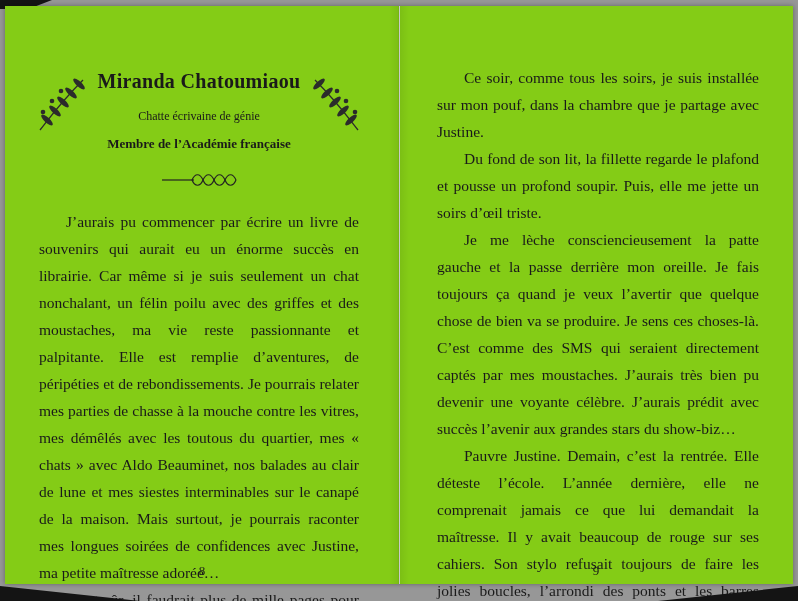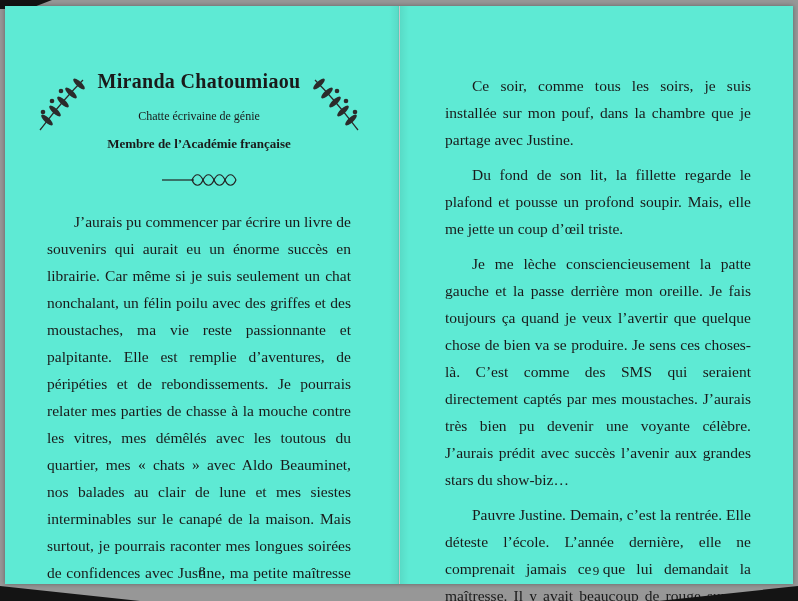--- a/index.html
+++ b/index.html
@@ -9,21 +9,21 @@
     font-family: "Liberation Serif", "DejaVu Serif", serif;
     color: #1a1a1a;
   }
   .photo { position: relative; width: 798px; height: 601px; background: #979797; }
   .corner { position: absolute; background: #141414; }
   .corner-tl { left: 0; top: 0; width: 52px; height: 9px; clip-path: polygon(0 0, 100% 0, 55% 100%, 0 100%); }
   .corner-bl { left: 0; bottom: 0; width: 140px; height: 15px; clip-path: polygon(0 0, 100% 100%, 0 100%); }
   .corner-br { right: 0; bottom: 0; width: 140px; height: 15px; clip-path: polygon(100% 0, 100% 100%, 0 100%); }
   .spread {
     position: absolute; left: 5px; top: 6px; width: 788px; height: 578px;
-    background: #5eead4; display: flex;
+    background: #84cc16; display: flex;
     box-shadow: 0 0 5px rgba(0,0,0,.35);
   }
   .gutter {
     position: absolute; left: 50%; top: 0; bottom: 0; width: 20px;
     transform: translateX(-50%);
     background: linear-gradient(to right, rgba(0,0,0,0), rgba(0,0,0,.06) 42%, rgba(0,0,0,.14) 50%, rgba(0,0,0,.06) 58%, rgba(0,0,0,0));
     pointer-events: none;
   }
   .gutter::after { content:""; position:absolute; left:50%; top:0; bottom:0; width:1px; background:#c9c9c9; }
   .page { position: relative; width: 394px; height: 100%; }
@@ -32,21 +32,21 @@
   .chapter-subtitle { font-size: 12px; margin: 16px 0 12px 0; }
   .chapter-affiliation { font-weight: bold; font-size: 13px; margin: 0 0 20px 0; }
   .branch { position: absolute; top: 0; width: 56px; height: 64px; display: block; }
   .branch svg { width: 100%; height: 100%; display: block; }
   .branch-left { left: -4px; }
   .branch-right { right: -4px; transform: scaleX(-1); }
   .ornament { height: 16px; line-height: 0; }
   .page-left .body { padding: 0 40px 0 34px; }
   .page-right .body { padding: 58px 34px 0 38px; }
   .body p {
-    font-size: 15.5px; line-height: 27px; margin: 8px;
+    font-size: 15.5px; line-height: 27px; margin: 0;
     text-align: justify; text-indent: 27px;
     hyphens: auto; -webkit-hyphens: auto;
   }
   .page-number {
     position: absolute; left: 0; right: 0; bottom: 5px;
     text-align: center; font-size: 13px;
   }
 </style>
 </head>
 <body>
@@ -105,21 +105,21 @@
       <div class="body">
         <p>J’aurais pu commencer par écrire un livre de souvenirs qui aurait eu un énorme succès en librairie. Car même si je suis seulement un chat nonchalant, un félin poilu avec des griffes et des moustaches, ma vie reste passionnante et palpitante. Elle est remplie d’aventures, de péripéties et de rebondissements. Je pourrais relater mes parties de chasse à la mouche contre les vitres, mes démêlés avec les toutous du quartier, mes « chats » avec Aldo Beauminet, nos balades au clair de lune et mes siestes interminables sur le canapé de la maison. Mais surtout, je pourrais raconter mes longues soirées de confidences avec Justine, ma petite maîtresse adorée…</p>
         <p>C’est sûr, il faudrait plus de mille pages pour écrire toute ma vie.</p>
       </div>
       <div class="page-number">8</div>
     </div>
 
     <div class="page page-right">
       <div class="body">
         <p>Ce soir, comme tous les soirs, je suis installée sur mon pouf, dans la chambre que je partage avec Justine.</p>
-        <p>Du fond de son lit, la fillette regarde le plafond et pousse un profond soupir. Mais, elle me jette un coup d’œil triste.</p>
+        <p>Du fond de son lit, la fillette regarde le plafond et pousse un profond soupir. Puis, elle me jette un soirs d’œil triste.</p>
         <p>Je me lèche consciencieusement la patte gauche et la passe derrière mon oreille. Je fais toujours ça quand je veux l’avertir que quelque chose de bien va se produire. Je sens ces choses-là. C’est comme des SMS qui seraient directement captés par mes moustaches. J’aurais très bien pu devenir une voyante célèbre. J’aurais prédit avec succès l’avenir aux grandes stars du show-biz…</p>
         <p>Pauvre Justine. Demain, c’est la rentrée. Elle déteste l’école. L’année dernière, elle ne comprenait jamais ce que lui demandait la maîtresse. Il y avait beaucoup de rouge sur ses cahiers. Son stylo refusait toujours de faire les jolies boucles, l’arrondi des ponts et les barres droites qu’elle s’appliquait pourtant consciencieusement à tracer. Son écriture,</p>
       </div>
       <div class="page-number">9</div>
     </div>
 
     <div class="gutter"></div>
   </div>
 
   <div class="corner corner-bl"></div>

